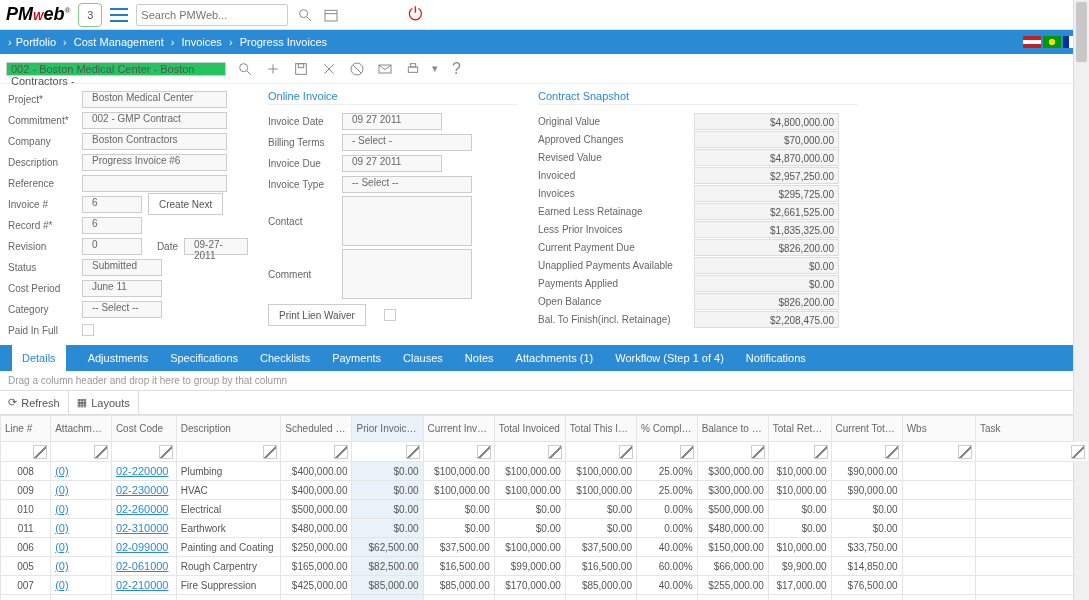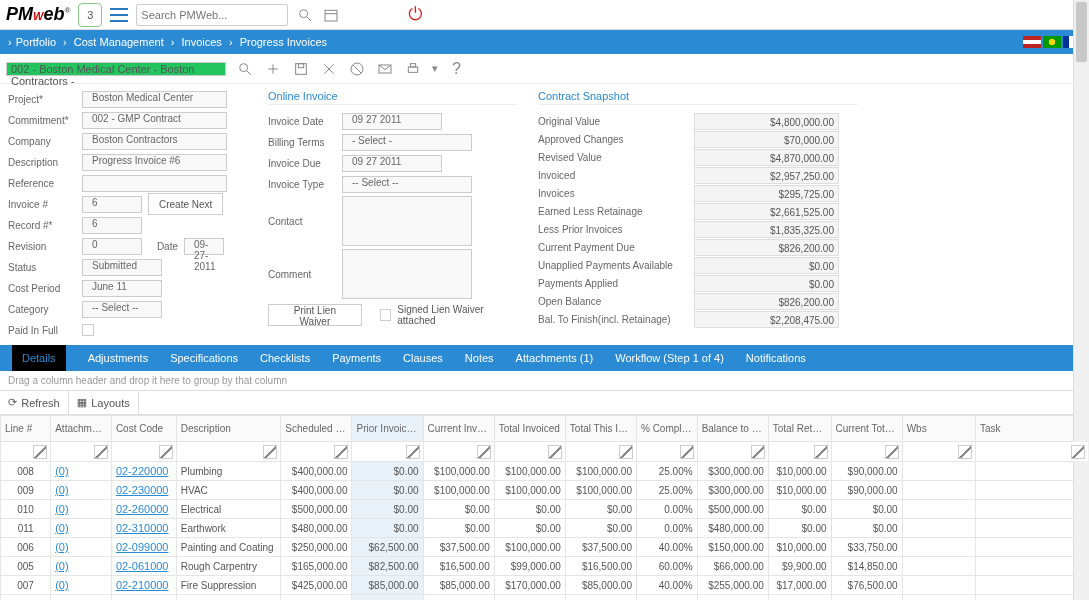--- a/index.html
+++ b/index.html
@@ -26,21 +26,21 @@
 .lbl{width:68px;font-size:10px;color:#666}
 .inp,.sel{height:17px;border:1px solid #ccc;background:#f8f8f8;padding:0 9px;font-size:10px;color:#666}
 .inp{width:145px}.sel{width:145px}
 .inp.sm{width:60px}
 .btn{height:22px;padding:0 10px;border:1px solid #ccc;background:#fff;font-size:10px;cursor:pointer}
 .fieldset-title{color:#2a8ad4;font-size:11px;margin-bottom:4px;border-bottom:1px solid #eee;padding-bottom:2px}
 .ta{width:130px;height:50px;border:1px solid #ccc;background:#f8f8f8}
 .snap{width:145px;height:17px;border:1px solid #ddd;background:#f4f4f4;text-align:right;padding:0 4px;font-size:10px;line-height:17px}
 .snap-lbl{width:150px;font-size:10px;color:#666}
 .tabs{background:#2a8ad4;height:26px;display:flex;align-items:center;padding:0 12px;gap:22px}
-.tab{color:#fff;font-size:11px;cursor:pointer}.tab.active{background:#000000;color:#2a8ad4;padding:4px 10px;height:26px;display:flex;align-items:center}
+.tab{color:#fff;font-size:11px;cursor:pointer}.tab.active{background:#ffffff;color:#2a8ad4;padding:4px 10px;height:26px;display:flex;align-items:center}
 .grphint{padding:4px 8px;color:#999;font-size:10px;border-bottom:1px solid #ddd}
 .gridbar{display:flex;align-items:center;height:24px;border-bottom:1px solid #ddd}
 .gbtn{padding:0 8px;height:24px;display:flex;align-items:center;gap:4px;border-right:1px solid #ddd;font-size:10px;cursor:pointer}
 table{width:100%;border-collapse:collapse;table-layout:fixed}
 th,td{border:1px solid #e5e5e5;padding:3px 4px;font-size:10px;text-align:right;white-space:nowrap;overflow:hidden;text-overflow:ellipsis}
 th{background:#fafafa;font-weight:normal;text-align:left;color:#666;height:26px;vertical-align:middle}
 td.l{text-align:left}td.c{text-align:center}
 .link{color:#2a8ad4;text-decoration:underline}
 th.hl,td.hl{background:#eaf2f9}
 .filter-row td{background:#fff;height:20px;position:relative}
@@ -171,21 +171,21 @@
       <button class="btn">Create Next</button>
       </div>
     <div class="frow">
         <span class="lbl">Record #*</span>
         <div class="inp sm">6</div>
       </div>
     <div class="frow">
         <span class="lbl">Revision</span>
         <div class="inp sm">0</div>
       <span class="lbl" style="width:30px;text-align:right">Date</span>
-        <div class="inp sm" style="width:40px">09-27-2011</div>
+        <div class="inp sm" style="width:64px">09-27-2011</div>
       </div>
     <div class="frow">
         <span class="lbl">Status</span>
         <div class="sel" style="width:80px">Submitted</div>
       </div>
     <div class="frow">
         <span class="lbl">Cost Period</span>
         <div class="sel" style="width:80px">June 11</div>
       </div>
     <div class="frow">
@@ -220,21 +220,20 @@
         <span class="lbl">Contact</span>
         <div class="ta"></div>
       </div>
     <div class="frow" style="height:auto">
         <span class="lbl">Comment</span>
         <div class="ta"></div>
       </div>
     <div class="frow" style="margin-top:4px">
         <button class="btn">Print Lien Waiver</button>
       <span class="chk" style="margin-left:12px"></span>
-      <span style="font-size:10px">Signed Lien Waiver attached</span>
       </div>
   </div>
 
   <div class="col" style="width:320px">
     <div class="fieldset-title">Contract Snapshot</div>
     <div id="snap-rows">
         <div class="frow">
           <span class="snap-lbl">Original Value</span>
           <span class="snap">$4,800,000.00</span>
         </div>

